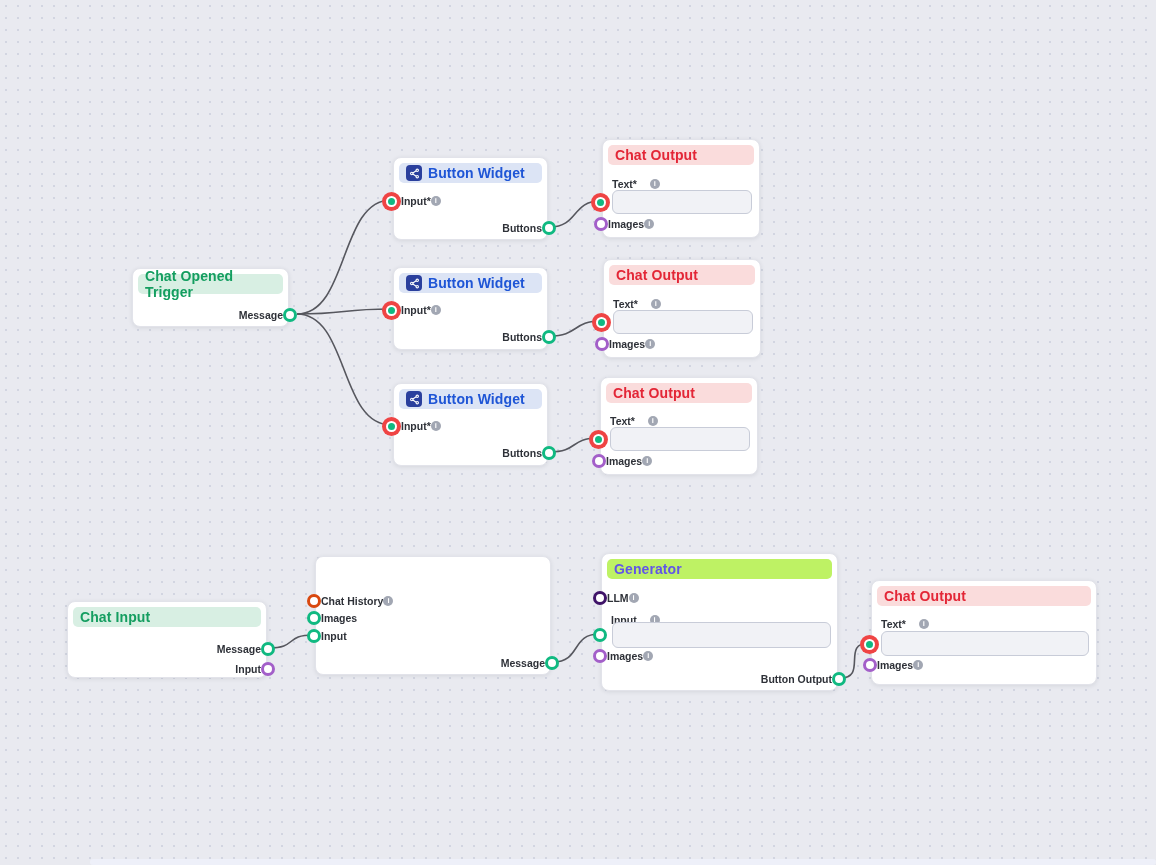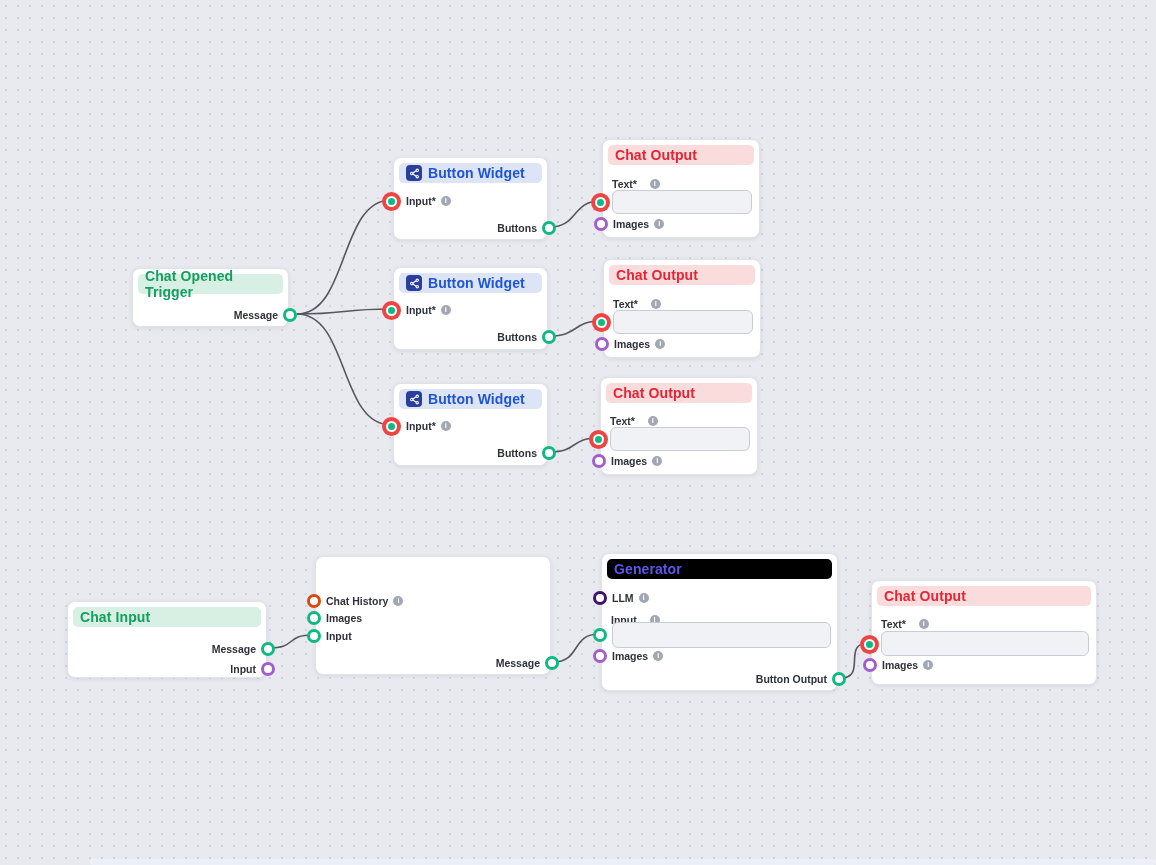--- a/index.html
+++ b/index.html
@@ -51,21 +51,21 @@
   .info {
     width: 10px; height: 10px; border-radius: 50%;
     background: #a2a7b3; color: #fff;
     font-size: 7.5px; font-weight: 700; line-height: 10px;
     display: inline-flex; align-items: center; justify-content: center;
     flex: none;
   }
   .info::before { content: "i"; }
   .port-row {
     position: absolute; height: 20px; z-index: 3;
-    display: flex; align-items: center; gap: 5px;
+    display: flex; align-items: center; 
     white-space: nowrap;
   }
   .pw-left  { left: -9px; }
   .pw-right { right: -9px; }
   .pw-left.halo  { left: -12px; }
   .port-label { font-size: 10.5px; font-weight: 700; color: #2e3138; }
   .port {
     width: 14px; height: 14px; border-radius: 50%;
     background: #fff; border: 3.5px solid #10b981; flex: none;
   }
@@ -284,21 +284,21 @@
       <div class="port-row pw-left" style="top:69px">
         <span class="port pc-green"></span>
         <span class="port-label">Input</span>
       </div>
       <div class="port-row pw-right" style="top:96px">
         <span class="port-label">Message</span>
         <span class="port pc-green"></span>
       </div>
     </div>
     <div class="node" style="left: 601px; top: 553px; width: 237px; height: 138px;">
-      <div class="node-header" style="background:#000000;color:#6155e8">
+      <div class="node-header" style="background:#bef264;color:#6155e8">
         <span class="node-title">Generator</span>
       </div>
       <div class="field-label" style="top:60px">
         <span>Input</span>
         <span class="info"></span>
       </div>
       <div class="field-box" style="top:68px;left:10px;width:219px;height:26px"></div>
       <div class="port-row pw-left" style="top:34px">
         <span class="port pc-dark_purple"></span>
         <span class="port-label">LLM</span>

